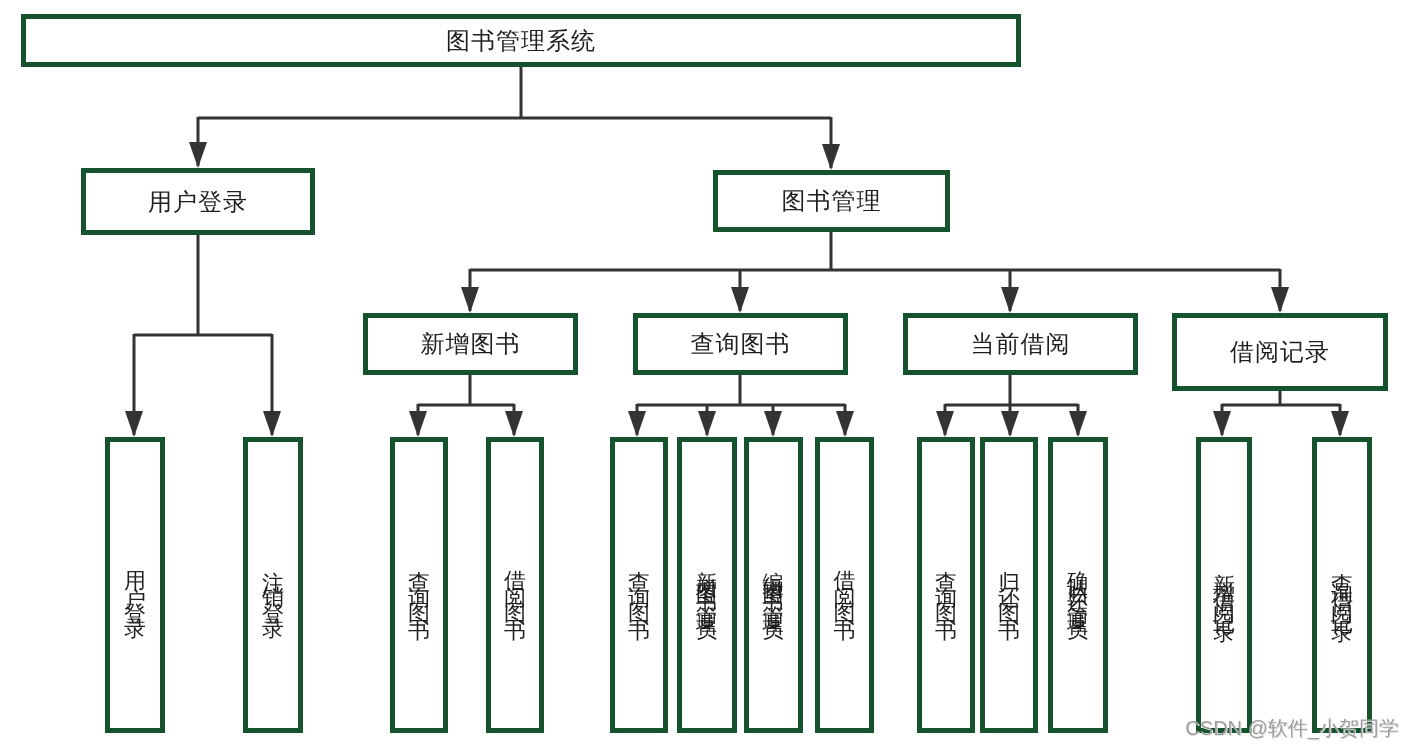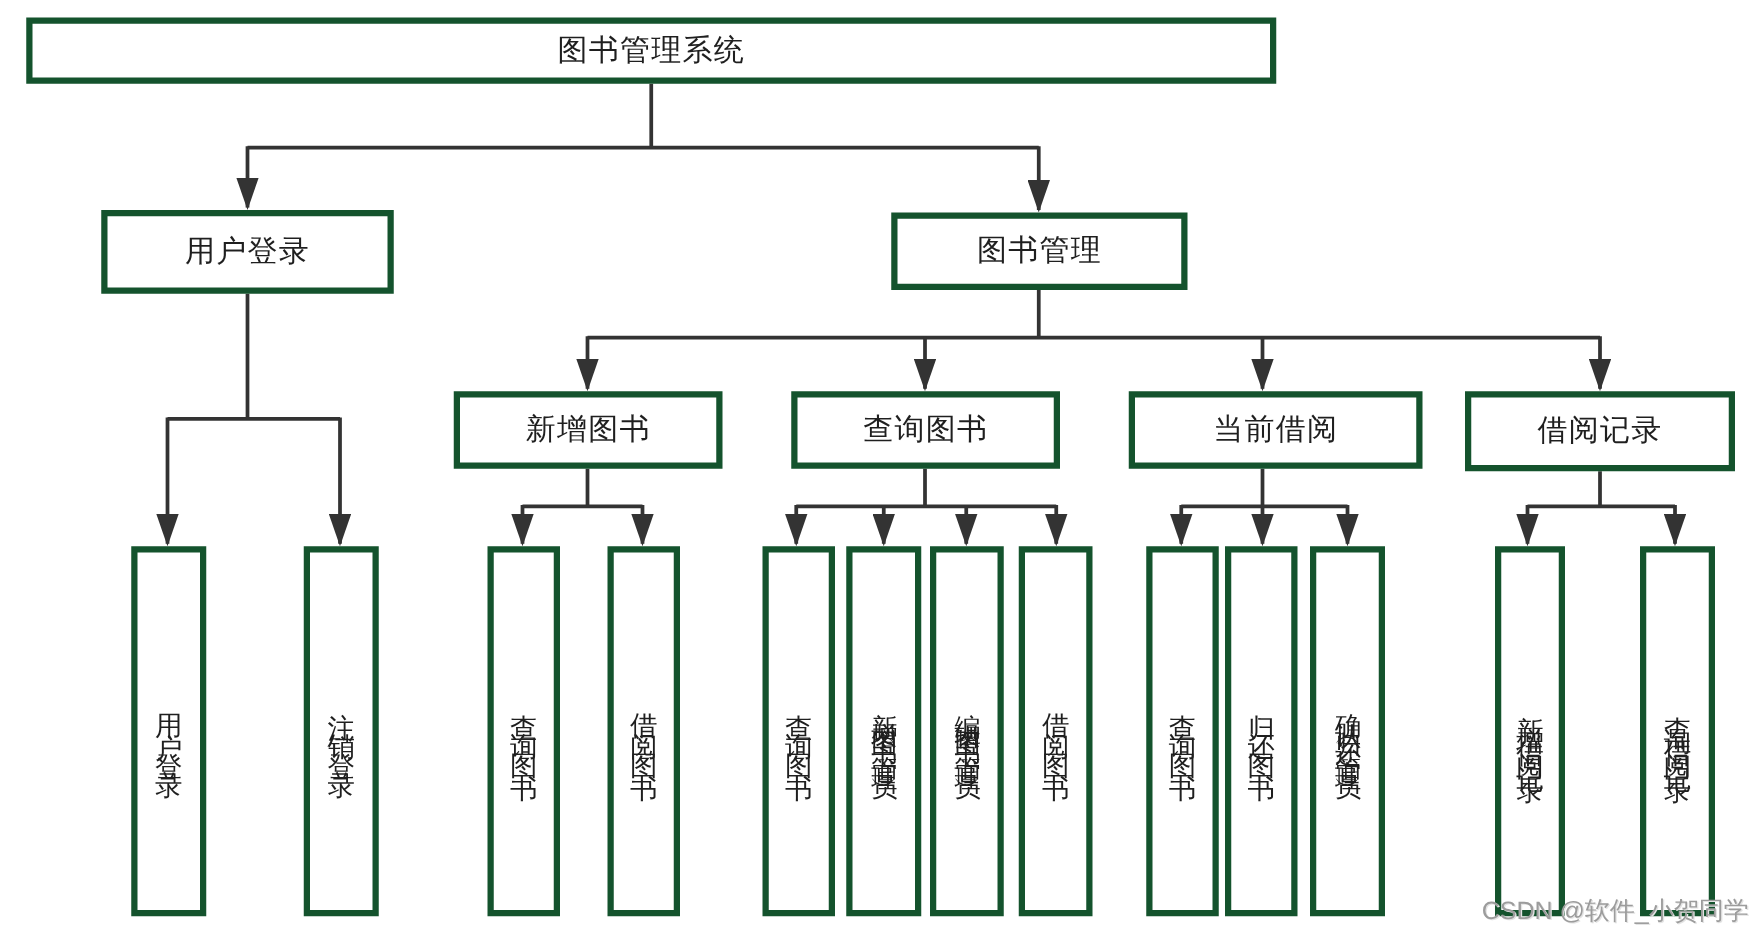--- a/index.html
+++ b/index.html
@@ -135,21 +135,21 @@
 
   <div class="box" style="left:363px;top:313px;width:215px;height:62px">
     <span class="h-lbl">新增图书</span>
   </div>
   <div class="box" style="left:633px;top:313px;width:215px;height:62px">
     <span class="h-lbl">查询图书</span>
   </div>
   <div class="box" style="left:903px;top:313px;width:235px;height:62px">
     <span class="h-lbl">当前借阅</span>
   </div>
-  <div class="box" style="left:1172px;top:313px;width:216px;height:64px">
+  <div class="box" style="left:1172px;top:313px;width:216px;height:78px">
     <span class="h-lbl">借阅记录</span>
   </div>
 
   <div class="box" style="left:105px;top:437px;width:60px;height:296px">
     <span class="v-lbl ls-wide">用户登录</span>
   </div>
   <div class="box" style="left:243px;top:437px;width:60px;height:296px">
     <span class="v-lbl ls-wide">注销登录</span>
   </div>
 

